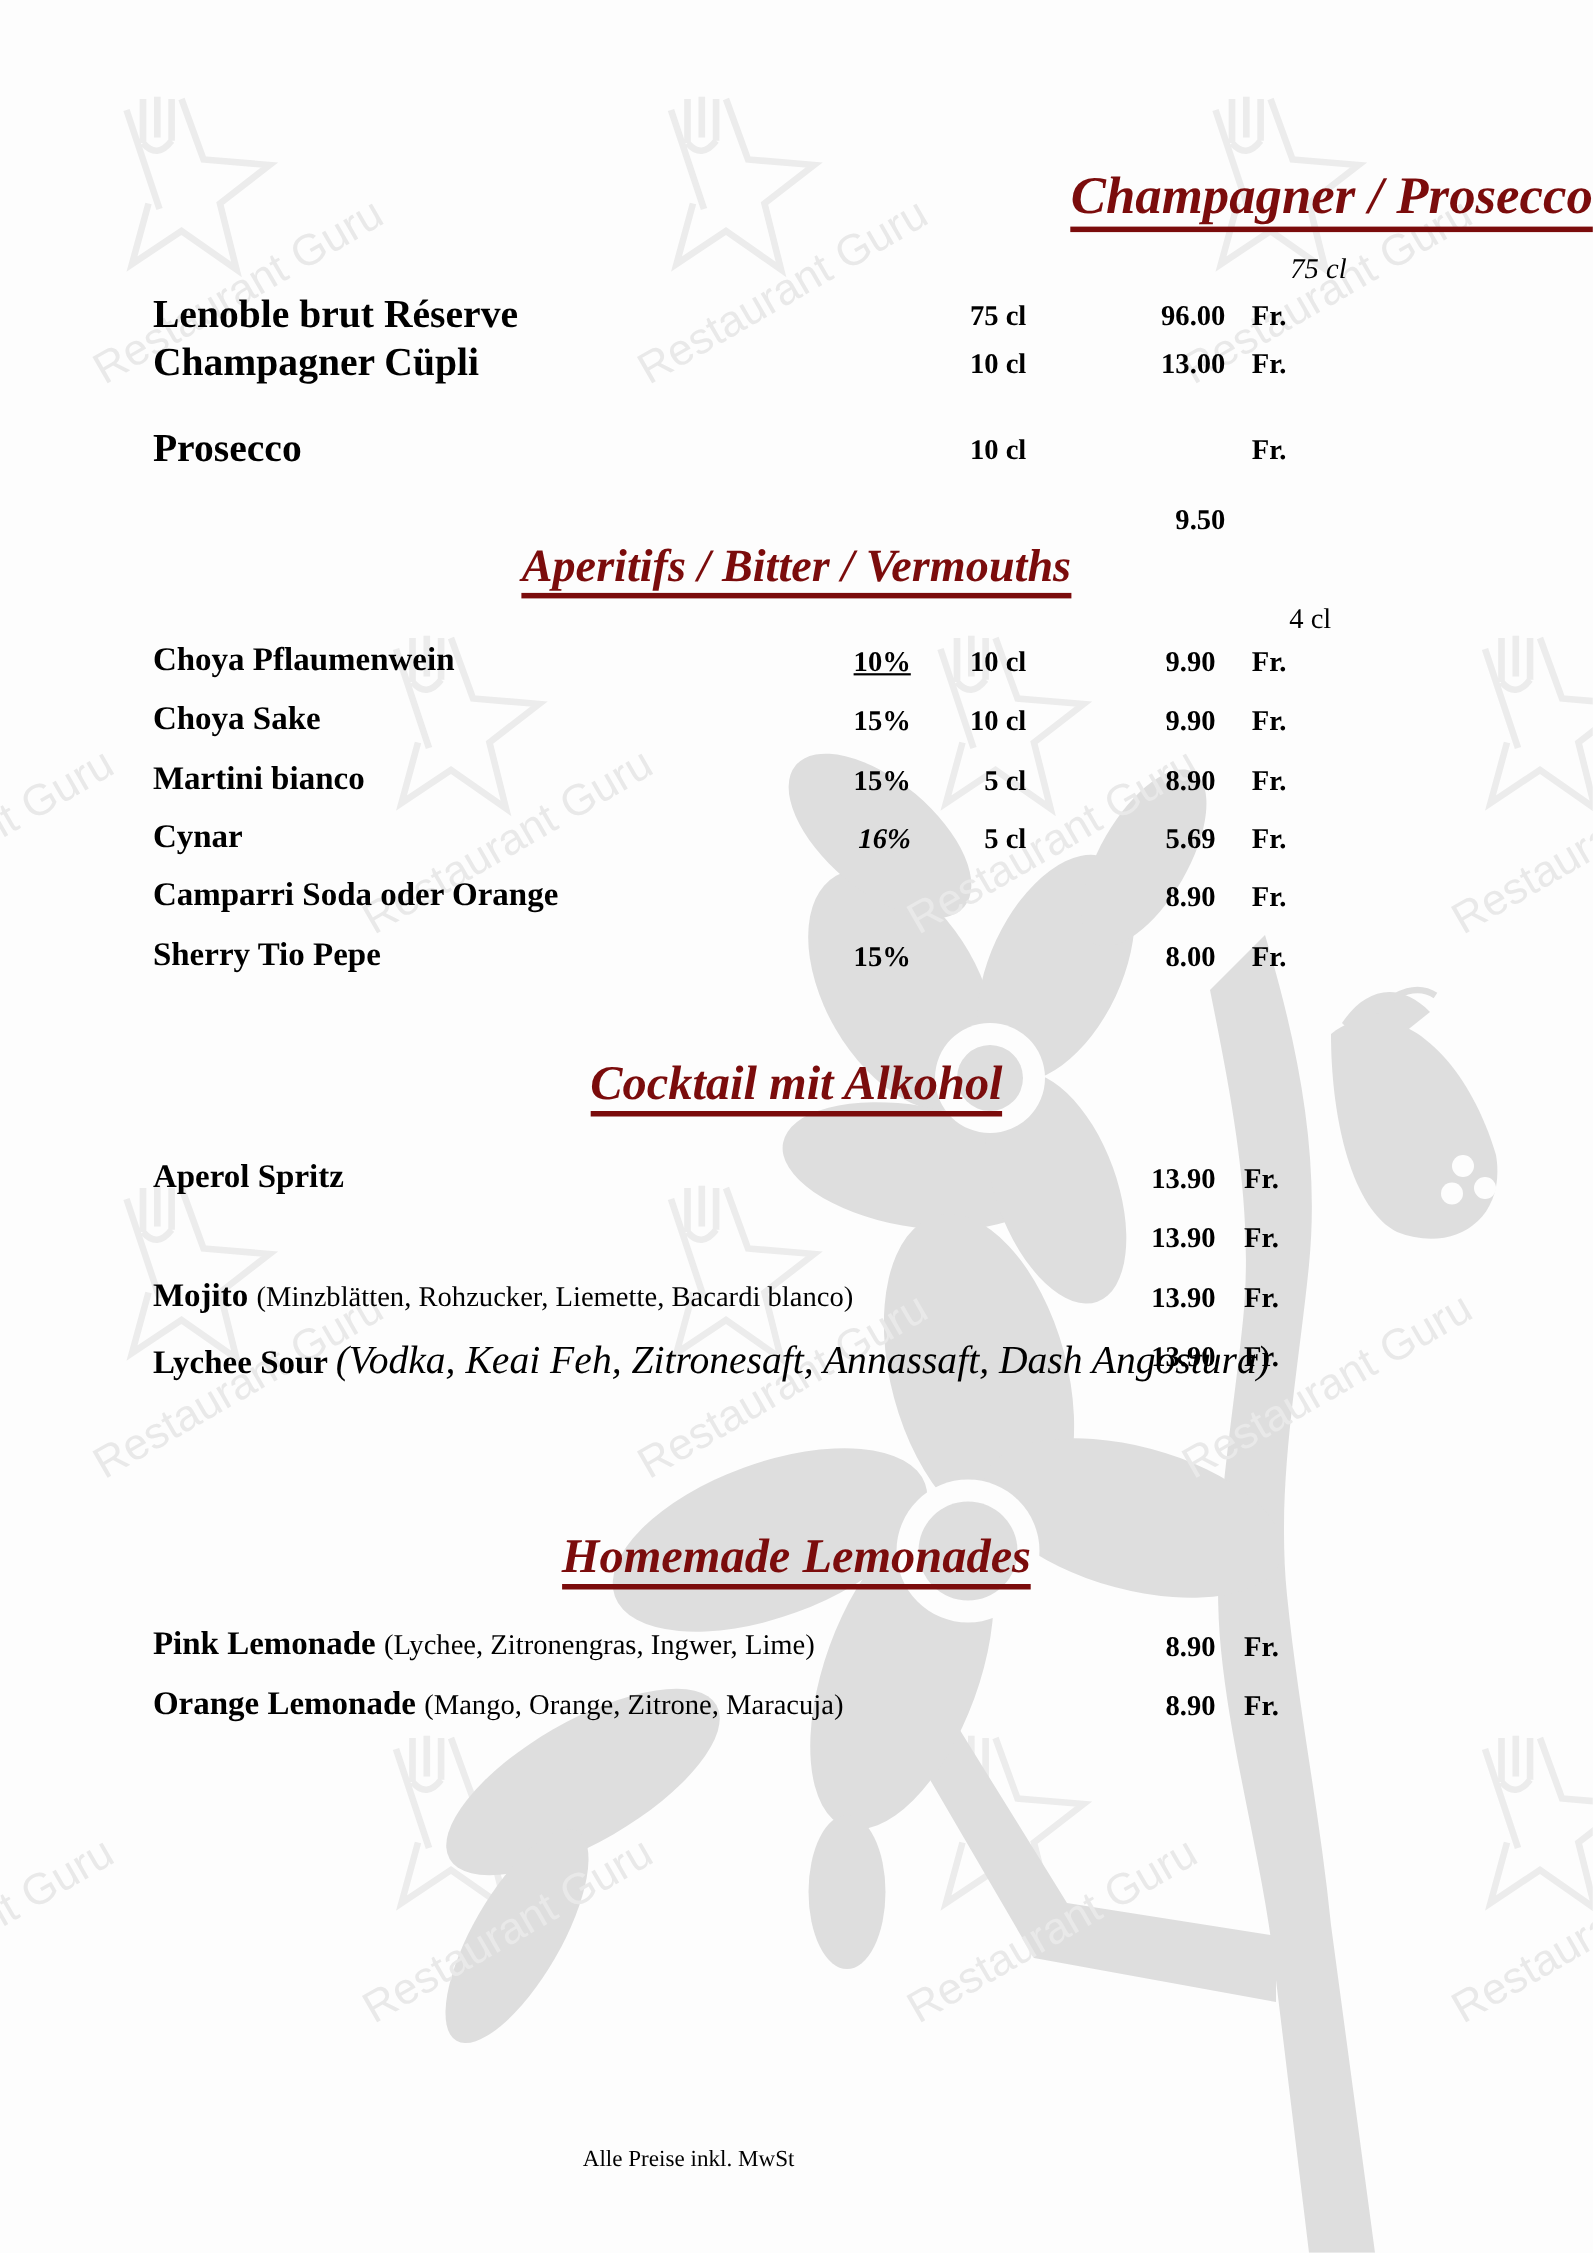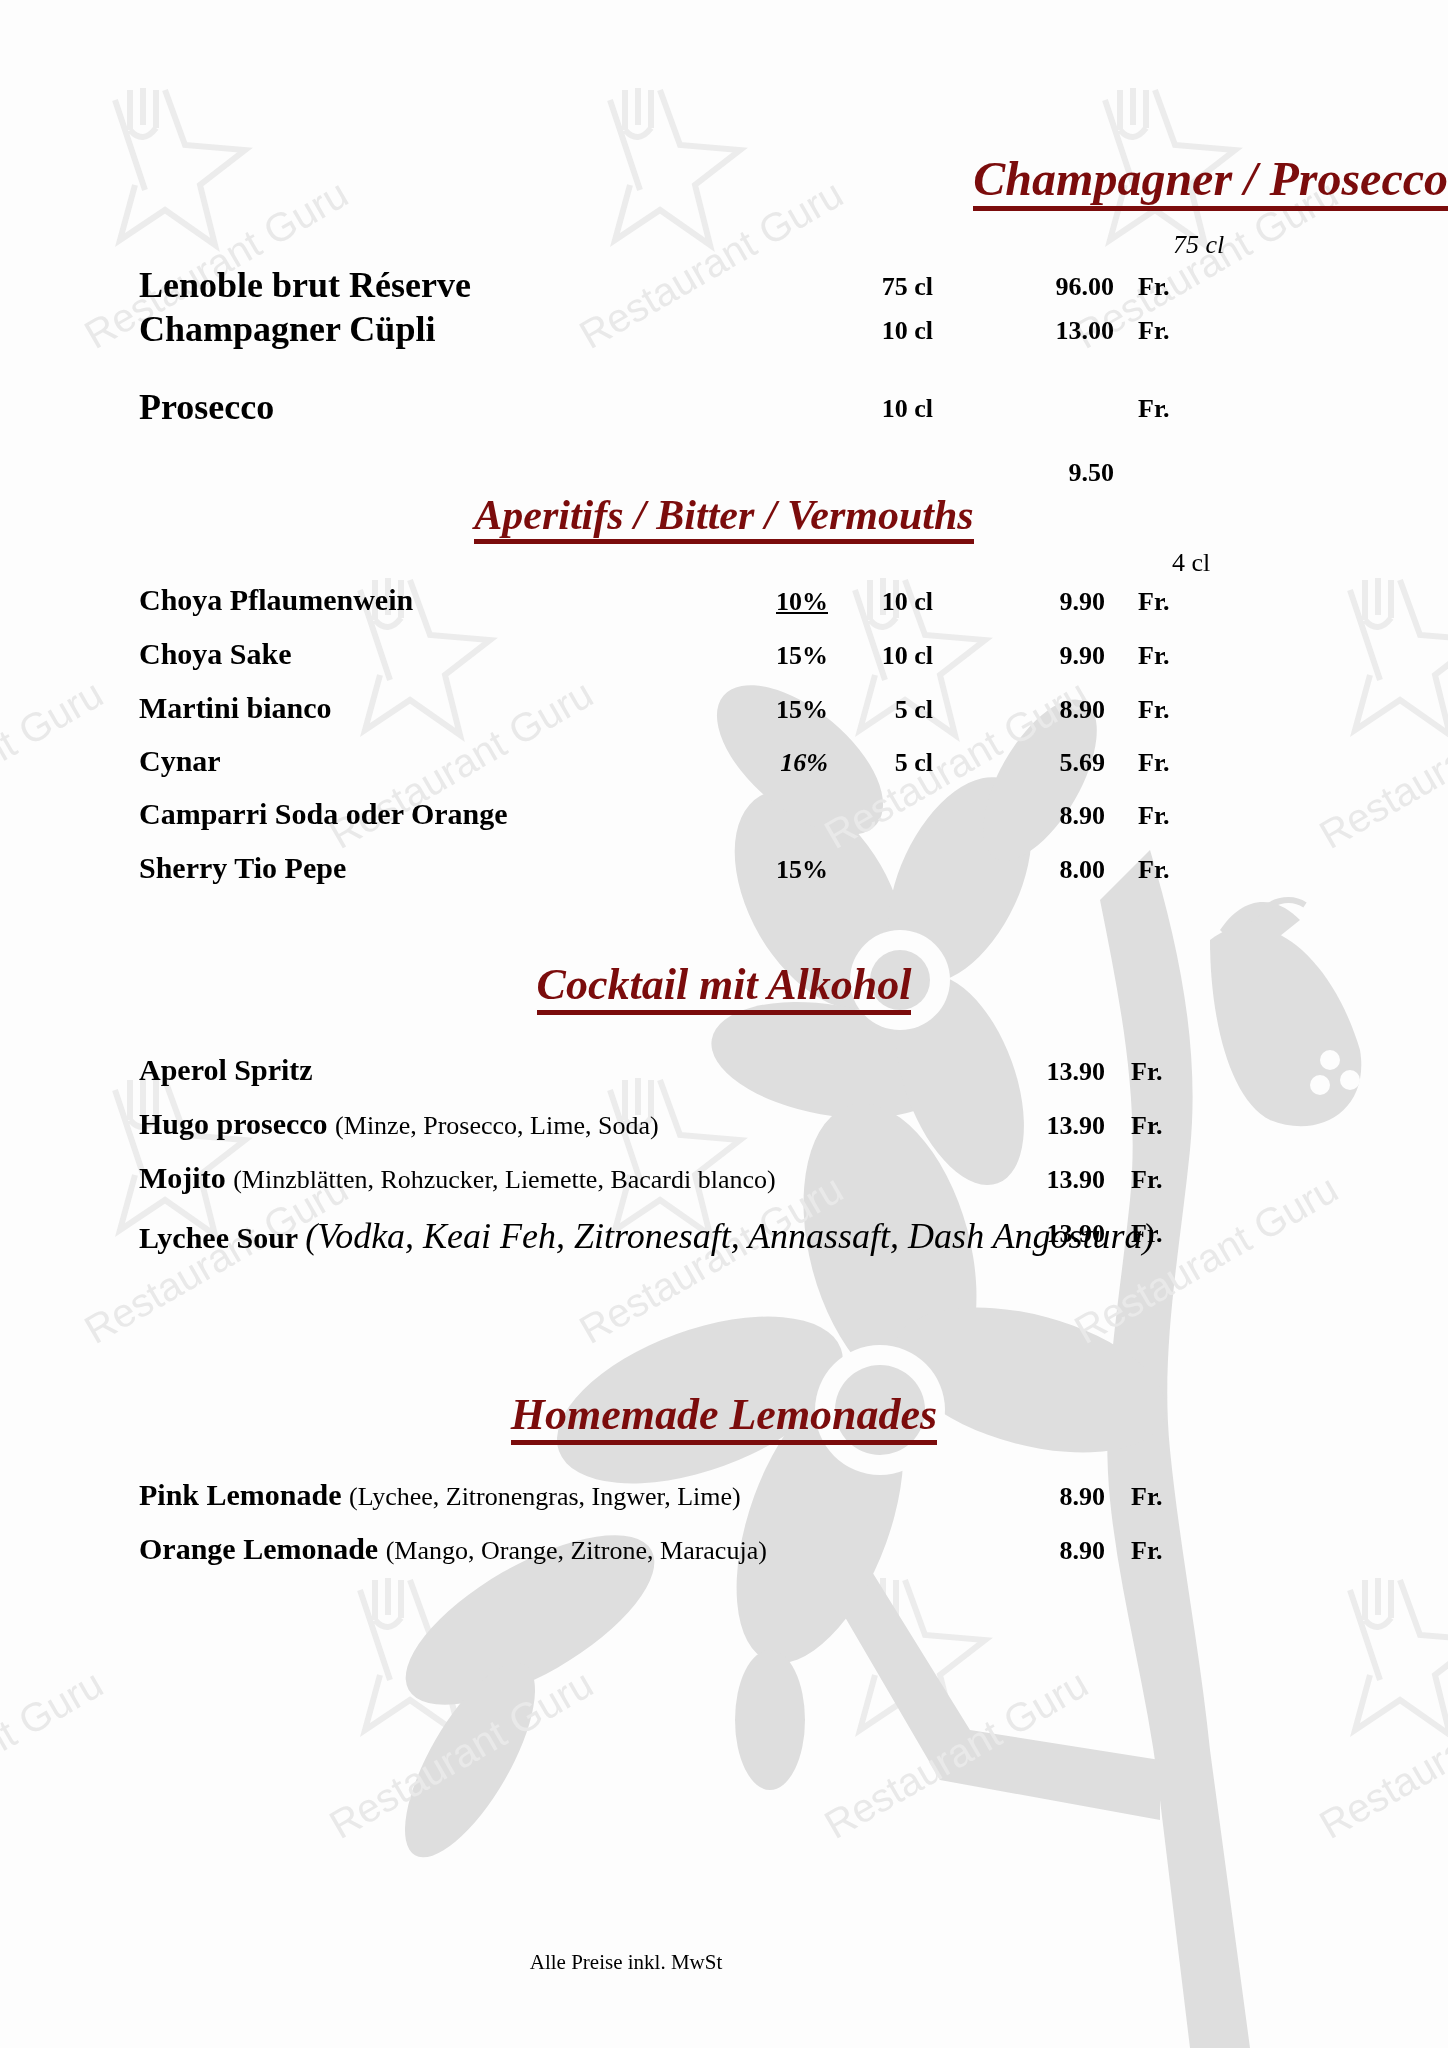--- a/index.html
+++ b/index.html
@@ -216,21 +216,20 @@
     <div class="heading" style="top:962px; font-size:44px;">
       <span>Cocktail mit Alkohol</span>
     </div>
 
     <div class="row med" style="top:1053px;">
       <span class="name"><span>Aperol Spritz</span> <span class="desc" style="font-size:26px;"></span></span>
       <span class="cell" style="top:4px; left:1131px;">Fr.</span>
       <span class="cell amt" style="top:4px; right:207px;">13.90</span>
     </div>
     <div class="row med" style="top:1107px;">
-      <span class="name"><span>Hugo prosecco</span> <span class="desc" style="font-size:26px;">(Minze, Prosecco, Lime, Soda)</span></span>
       <span class="cell" style="top:4px; left:1131px;">Fr.</span>
       <span class="cell amt" style="top:4px; right:207px;">13.90</span>
     </div>
     <div class="row med" style="top:1161px;">
       <span class="name"><span>Mojito</span> <span class="desc" style="font-size:26px;">(Minzblätten, Rohzucker, Liemette, Bacardi blanco)</span></span>
       <span class="cell" style="top:4px; left:1131px;">Fr.</span>
       <span class="cell amt" style="top:4px; right:207px;">13.90</span>
     </div>
     <div class="row med" style="top:1215px;">
       <span class="name"><span>Lychee Sour</span> <span class="desc" style="font-size:36px;font-style:italic;">(Vodka, Keai Feh, Zitronesaft, Annassaft, Dash Angostura)</span></span>

